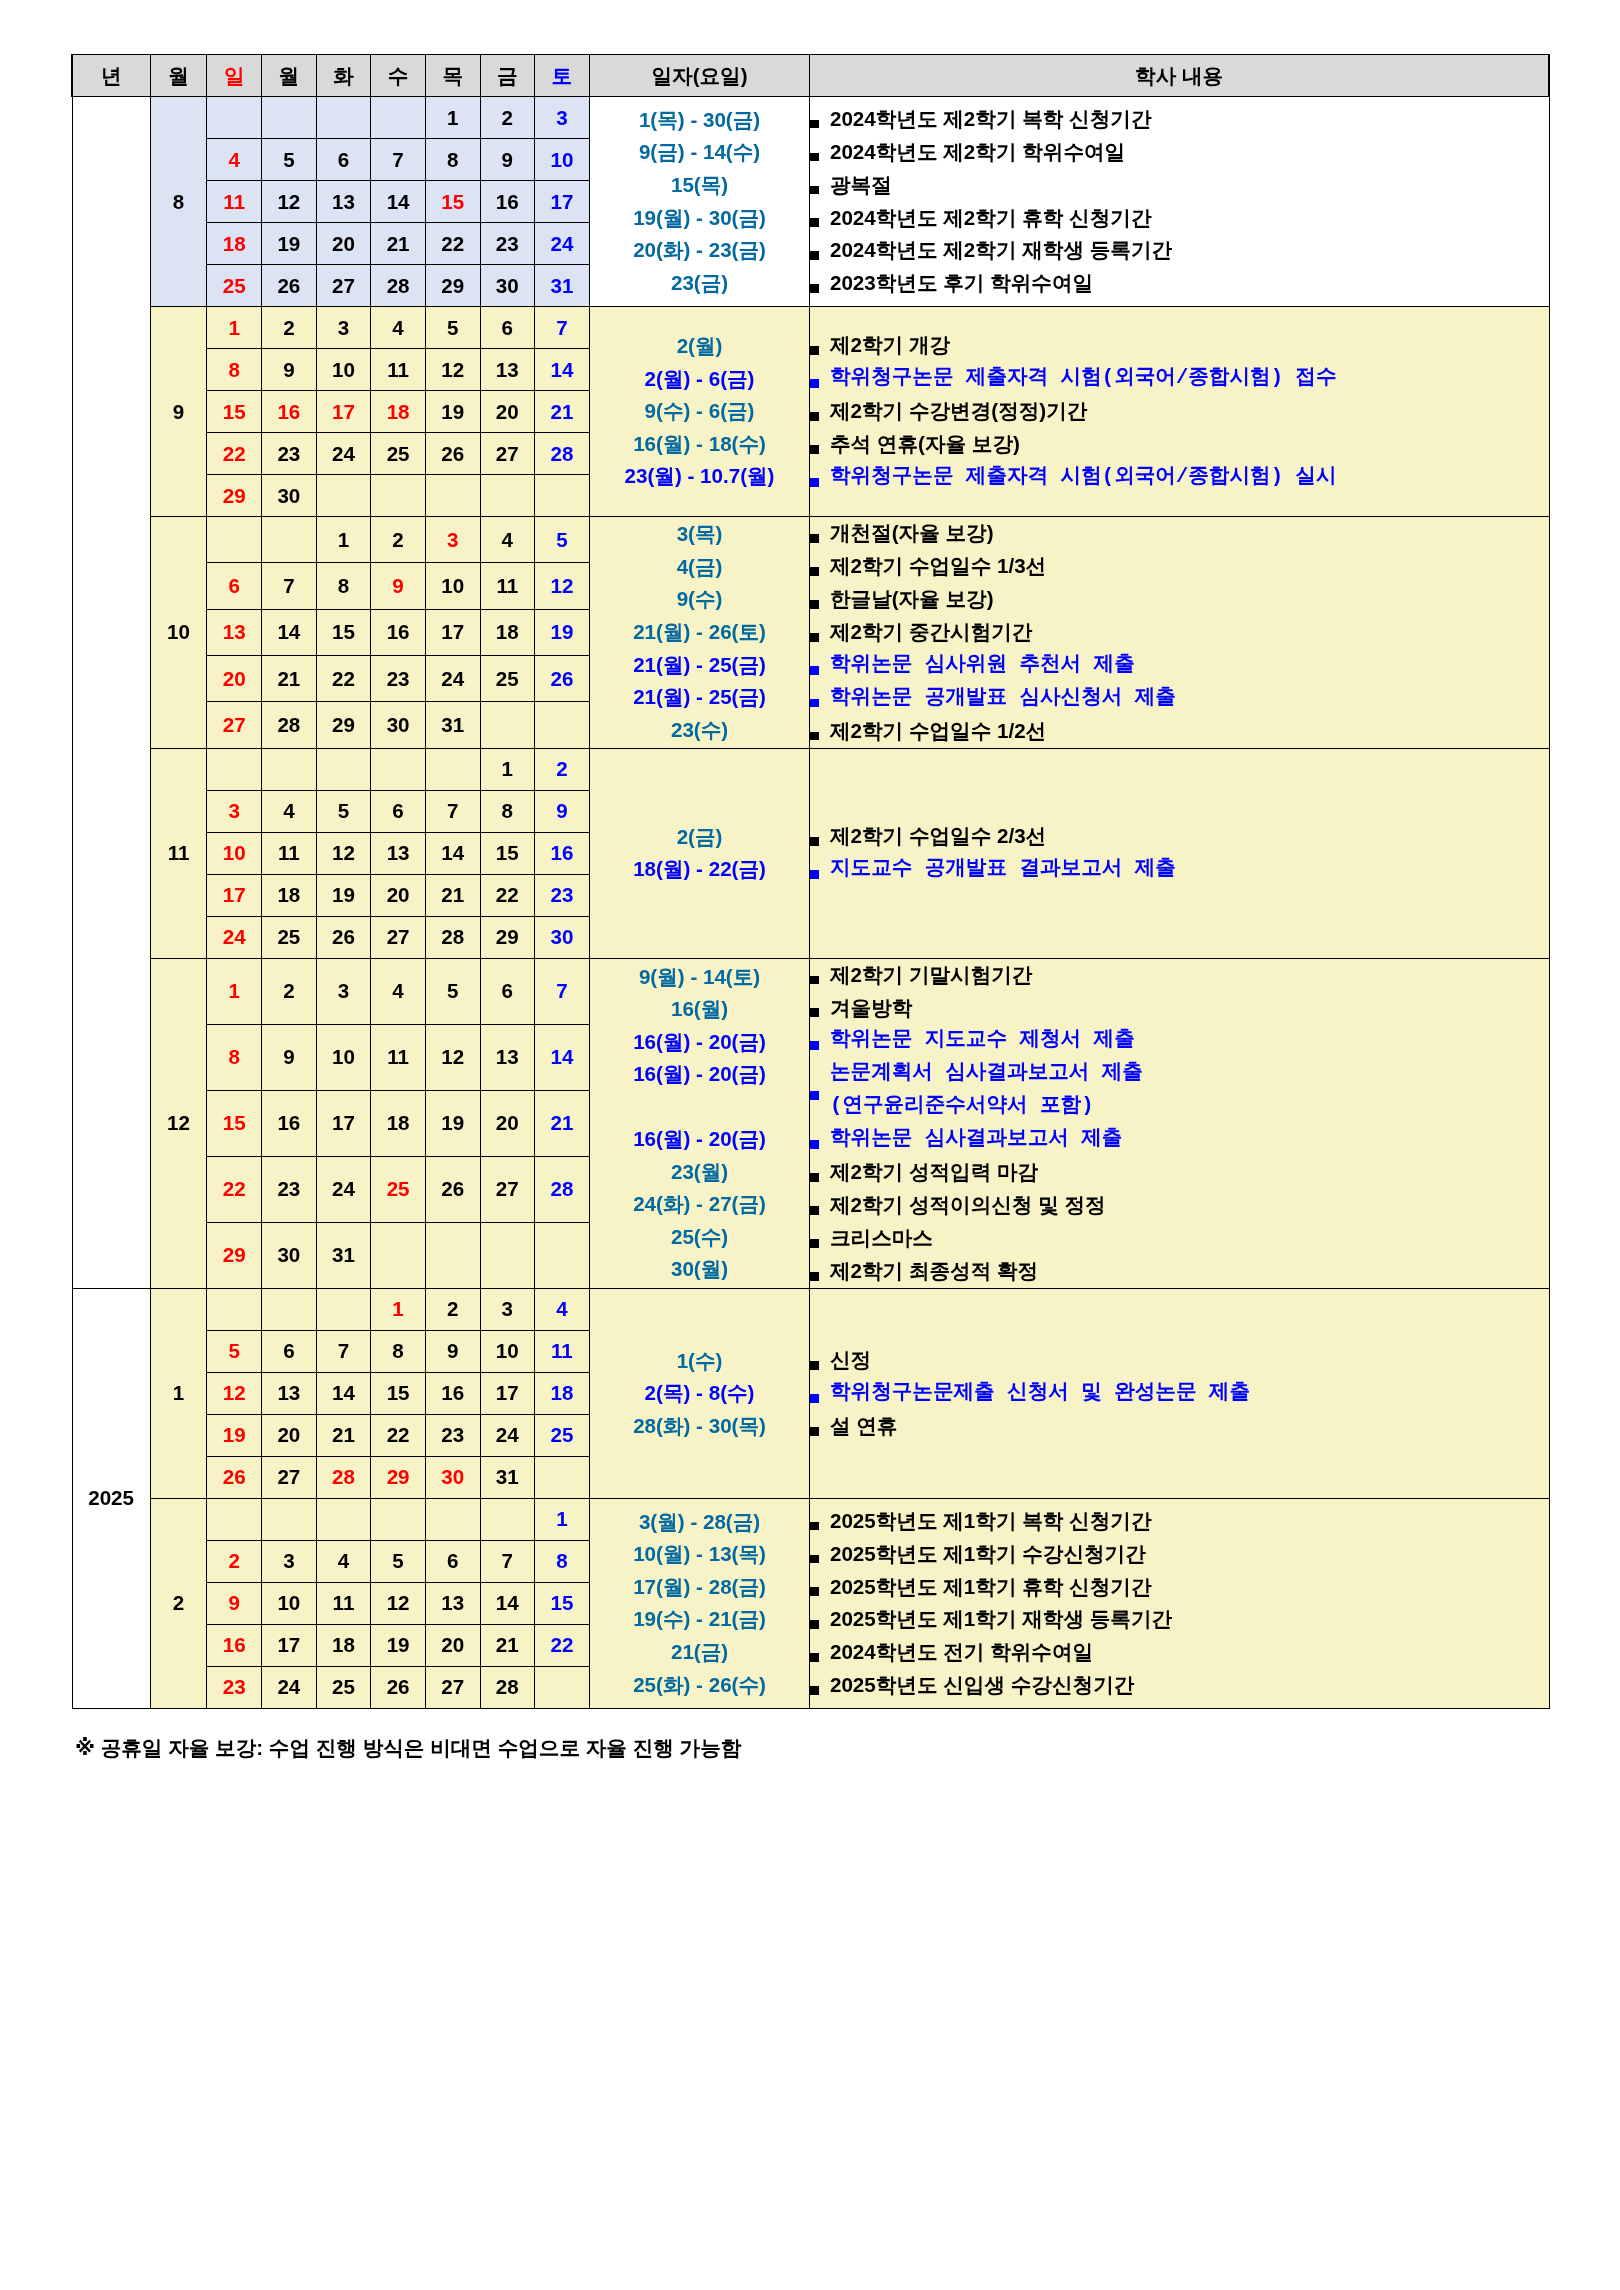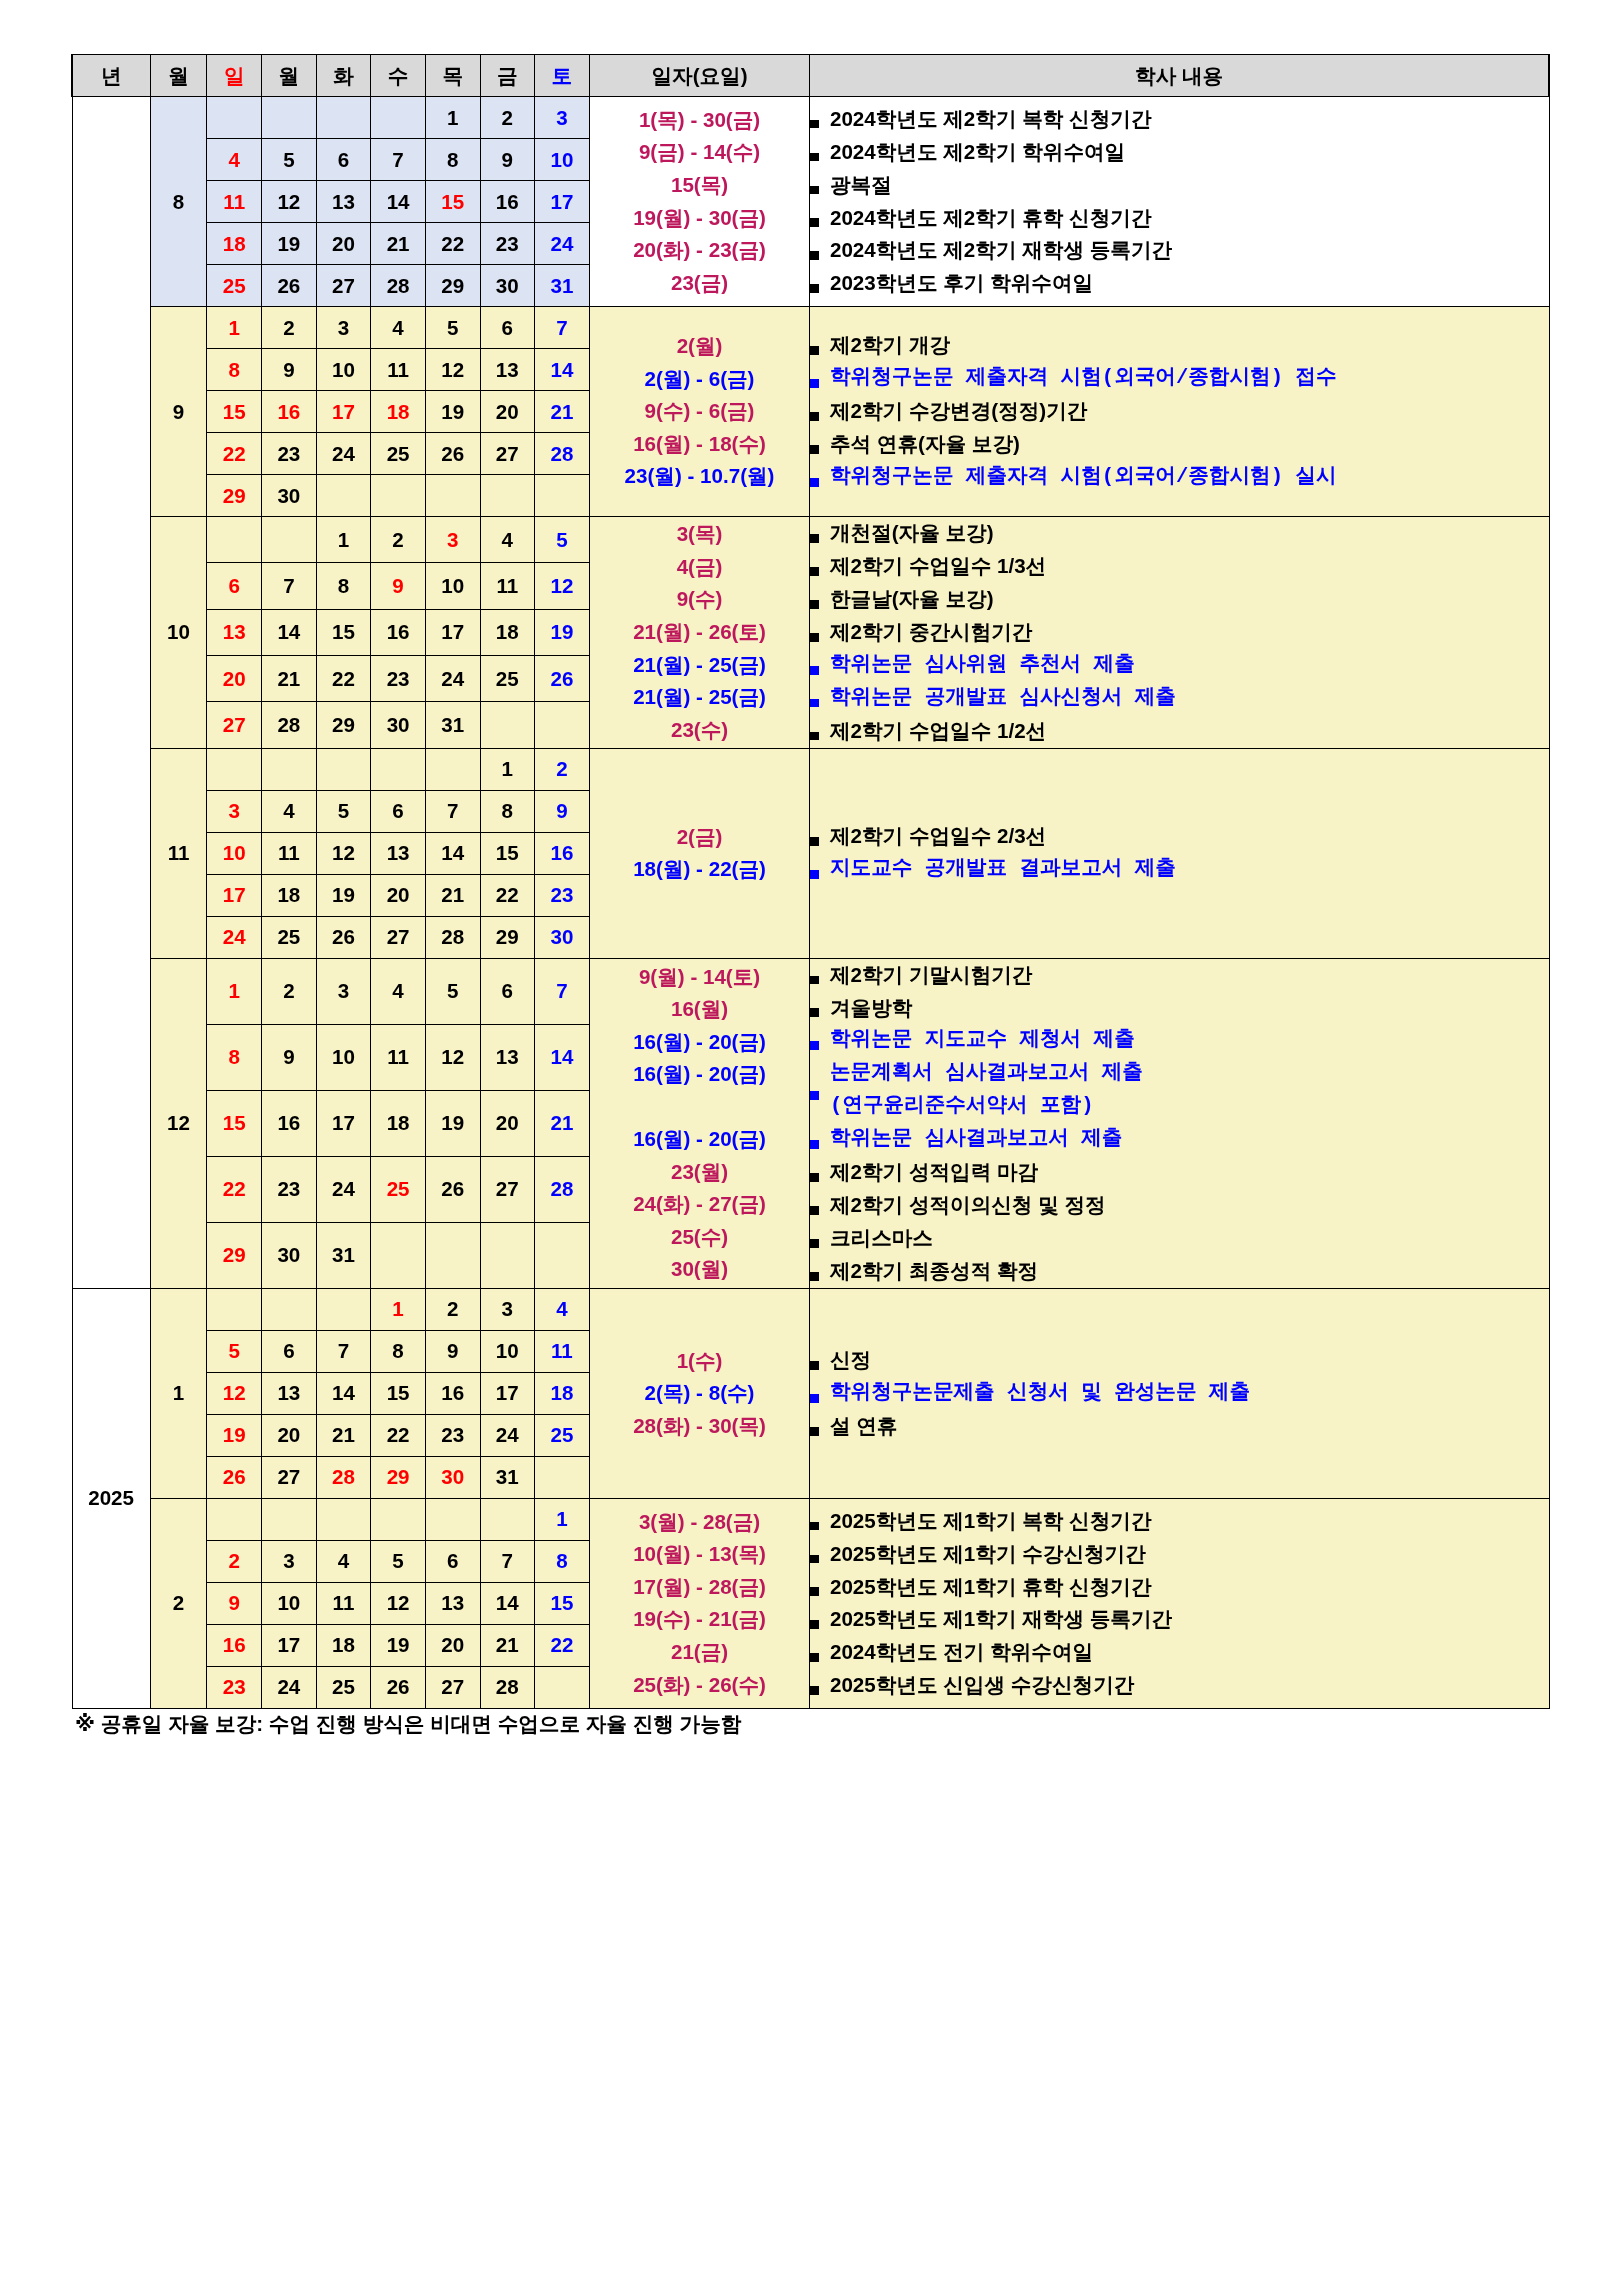--- a/index.html
+++ b/index.html
@@ -92,33 +92,33 @@
     margin-right:10.8px;
     flex:0 0 auto;
   }
   .bullet.black{background:#000000;}
   .bullet.blue{background:#0000ff;}
   .ntext{display:block;}
   .ntext.blue{color:#0000ff;font-family:Liberation Mono, monospace;}
   .ntext.black{color:#000000;}
   .dline{display:block;white-space:pre;}
   .dline.blue{color:#0000ff;}
-  .dline.black{color:#be185d;}
+  .dline.black{color:#0369a1;}
   .dline.spacer{color:transparent;}
 
   
   tr.m-aug td.daycell{background:#dce3f2;}
   tr.m-aug td.month{background:#dce3f2;}
   .bg-yellow{background:#f7f3c6;}
 
   td.sep-top{border-top:2.9px solid #000;}
   td.thickbottom{border-bottom:2.9px solid #000;}
 
   .footnote{
-    margin-top:1px;
+    margin-top:25px;
     font-size:20.6px;
     font-weight:bold;
     color:#000000;
     padding-left:3.9px;
   }
 </style>
 </head>
 <body>
 
 <div class="page">

